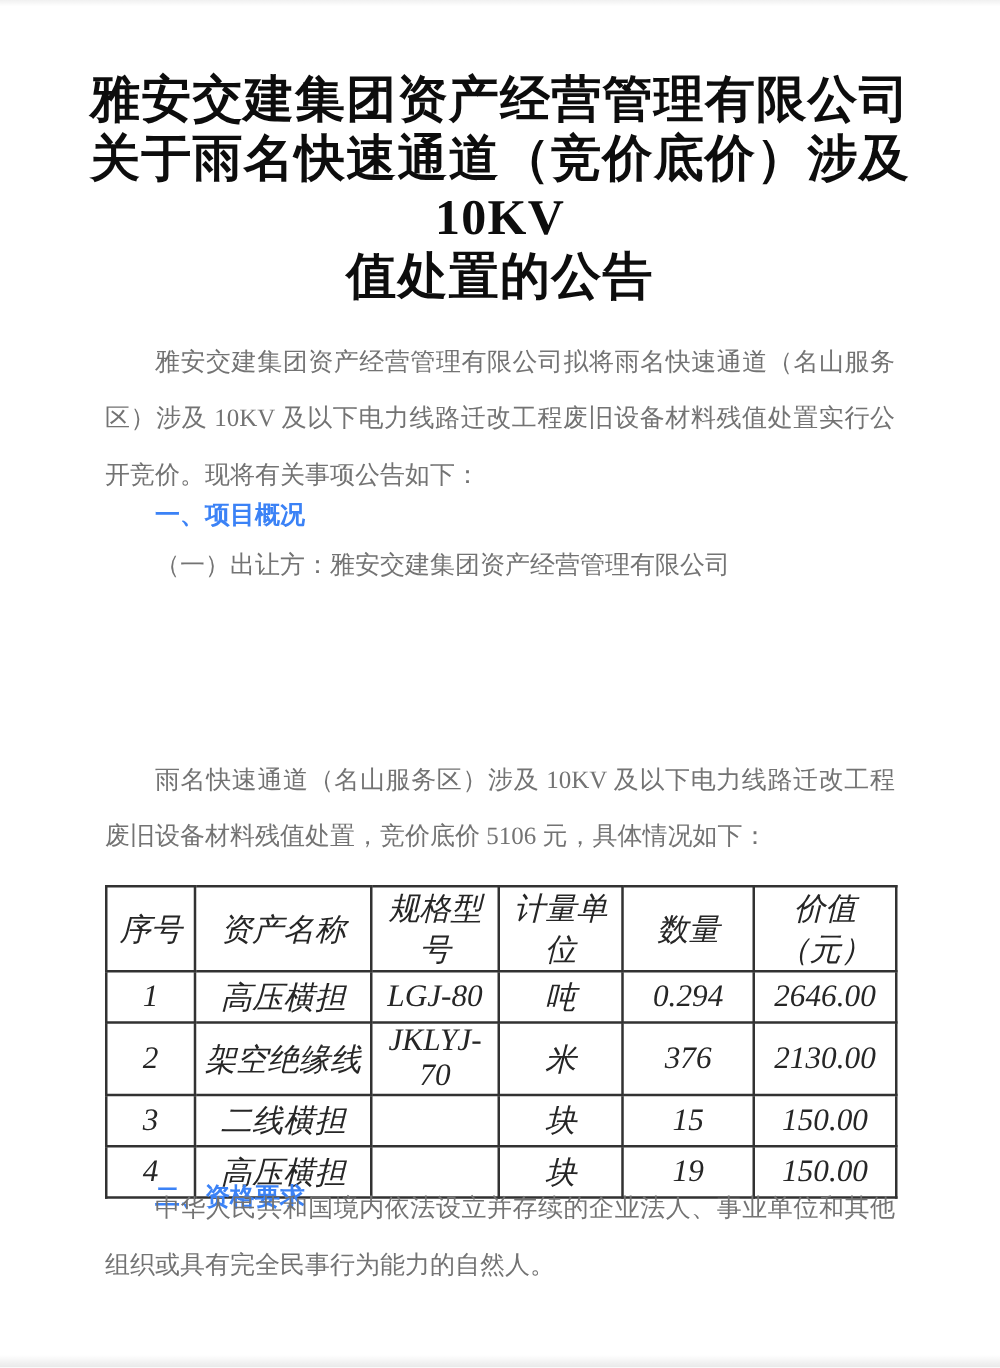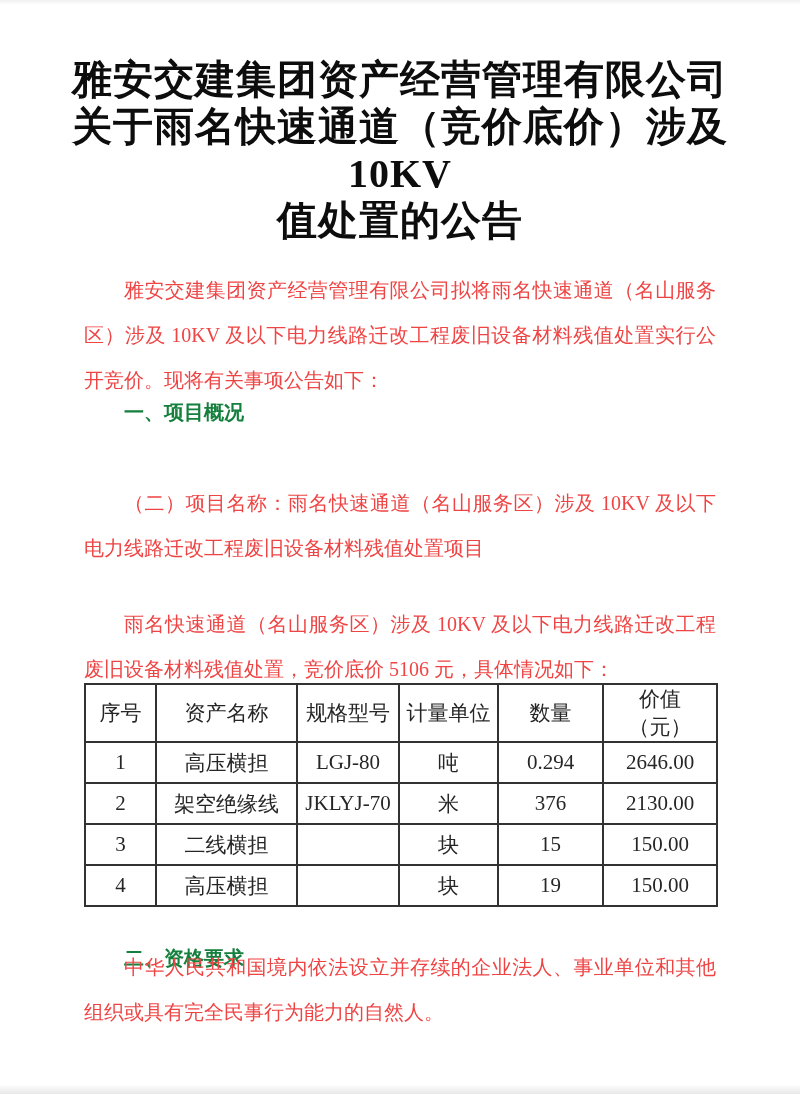--- a/index.html
+++ b/index.html
@@ -35,33 +35,34 @@
     color: #0d0d0d;
     letter-spacing: 1px;
   }
   .para {
     position: absolute;
     left: 84px;
     width: 632px;
     font-size: 20px;
     line-height: 45px;
     text-align: justify;
-    color: #ef4444;
+    color: #737373;
   }
   .indent { text-indent: 2em; }
-  .bold { font-weight: 700; color: #15803d; }
+  .bold { font-weight: 700; color: #3b82f6; }
   .asset-table {
     position: absolute;
     left: 84px;
-    top: 683px;
+    top: 708px;
     width: 632px;
     border-collapse: collapse;
     table-layout: fixed;
-    font-size: 21px;
+    font-size: 25px;
     color: #262626;
+    font-style: italic;
   }
   .asset-table th, .asset-table td {
     border: 2px solid #323232;
     text-align: center;
     vertical-align: middle;
     padding: 0 4px;
     font-weight: 400;
   }
   .asset-table thead tr { height: 45px; }
   .asset-table tbody tr { height: 41px; }
@@ -79,22 +80,22 @@
   <div class="doc-title">
     <div>雅安交建集团资产经营管理有限公司</div>
     <div>关于雨名快速通道（竞价底价）涉及 10KV</div>
     <div>值处置的公告</div>
   </div>
 
   <p class="para indent" style="top:268px">雅安交建集团资产经营管理有限公司拟将雨名快速通道（名山服务区）涉及 10KV 及以下电力线路迁改工程废旧设备材料残值处置实行公开竞价。现将有关事项公告如下：</p>
 
   <p class="para indent bold" style="top:390px">一、项目概况</p>
 
+  <p class="para indent" style="top:430px">（一）出让方：雅安交建集团资产经营管理有限公司</p>
 
-  <p class="para indent" style="top:481px">（二）项目名称：雨名快速通道（名山服务区）涉及 10KV 及以下电力线路迁改工程废旧设备材料残值处置项目</p>
 
 
   <p class="para indent" style="top:602px">雨名快速通道（名山服务区）涉及 10KV 及以下电力线路迁改工程废旧设备材料残值处置，竞价底价 5106 元，具体情况如下：</p>
 
   <table class="asset-table">
     <colgroup>
       <col style="width:71px">
       <col style="width:141px">
       <col style="width:102px">
       <col style="width:99px">

